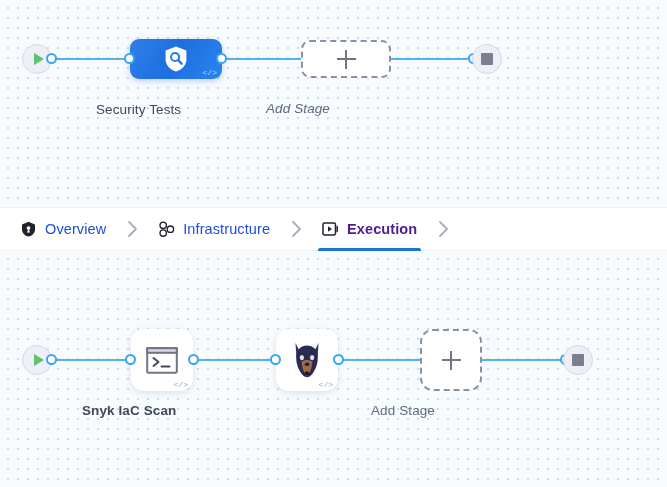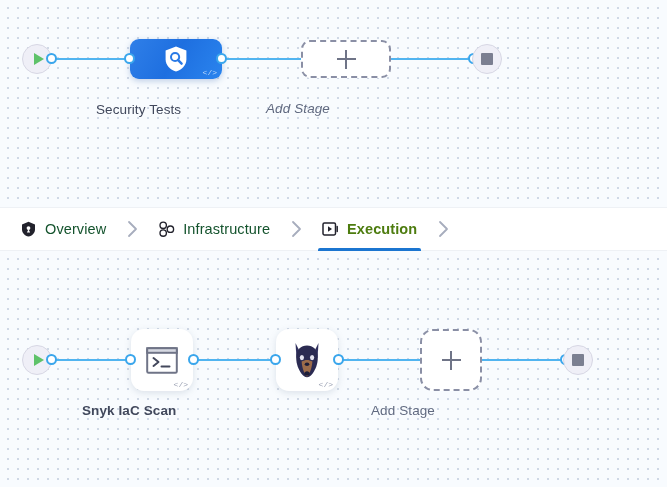--- a/index.html
+++ b/index.html
@@ -29,22 +29,22 @@
     border-top:1px solid #eef1f5;
     border-bottom:1px solid #eef1f5;
     display:flex;align-items:center;
     box-sizing:border-box;
   }
   .tab{
     display:flex;align-items:center;gap:8px;
     height:44px;padding:0 4px;
     position:relative;cursor:pointer;
   }
-  .tab .tab-label{font-size:14.5px;color:#14532d;letter-spacing:.1px;white-space:nowrap;}
-  .tab.active .tab-label{color:#4d7c0f;font-weight:bold;}
+  .tab .tab-label{font-size:14.5px;color:#1d4ed8;letter-spacing:.1px;white-space:nowrap;}
+  .tab.active .tab-label{color:#4c1d95;font-weight:bold;}
   .tab.active .underline{
     position:absolute;left:0;right:0;bottom:0;height:3px;background:#1b75d0;border-radius:2px 2px 0 0;
   }
   .tab-sep{
     display:flex;align-items:center;justify-content:center;
     color:#a7adbd;width:44px;flex:none;
   }
   .tab-ico{display:flex;align-items:center;justify-content:center;width:17px;height:17px;color:#22222c;}
 
   

